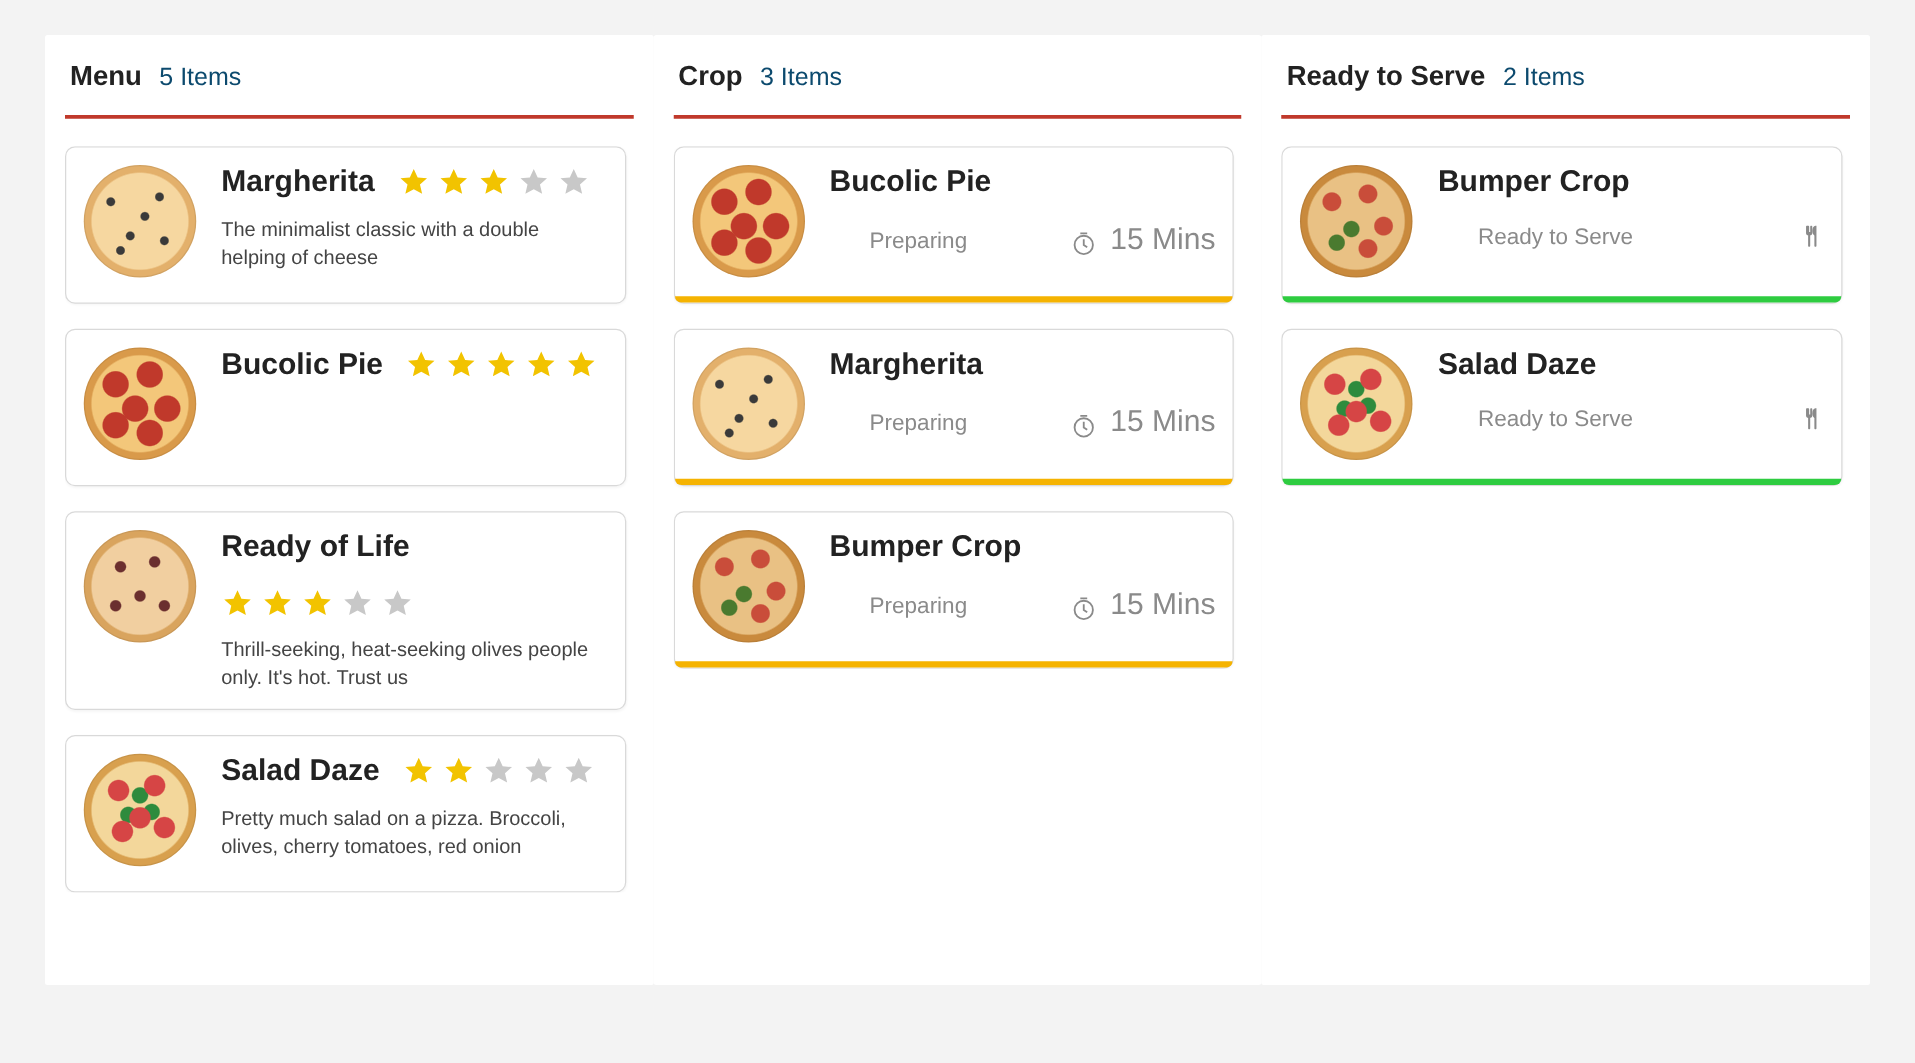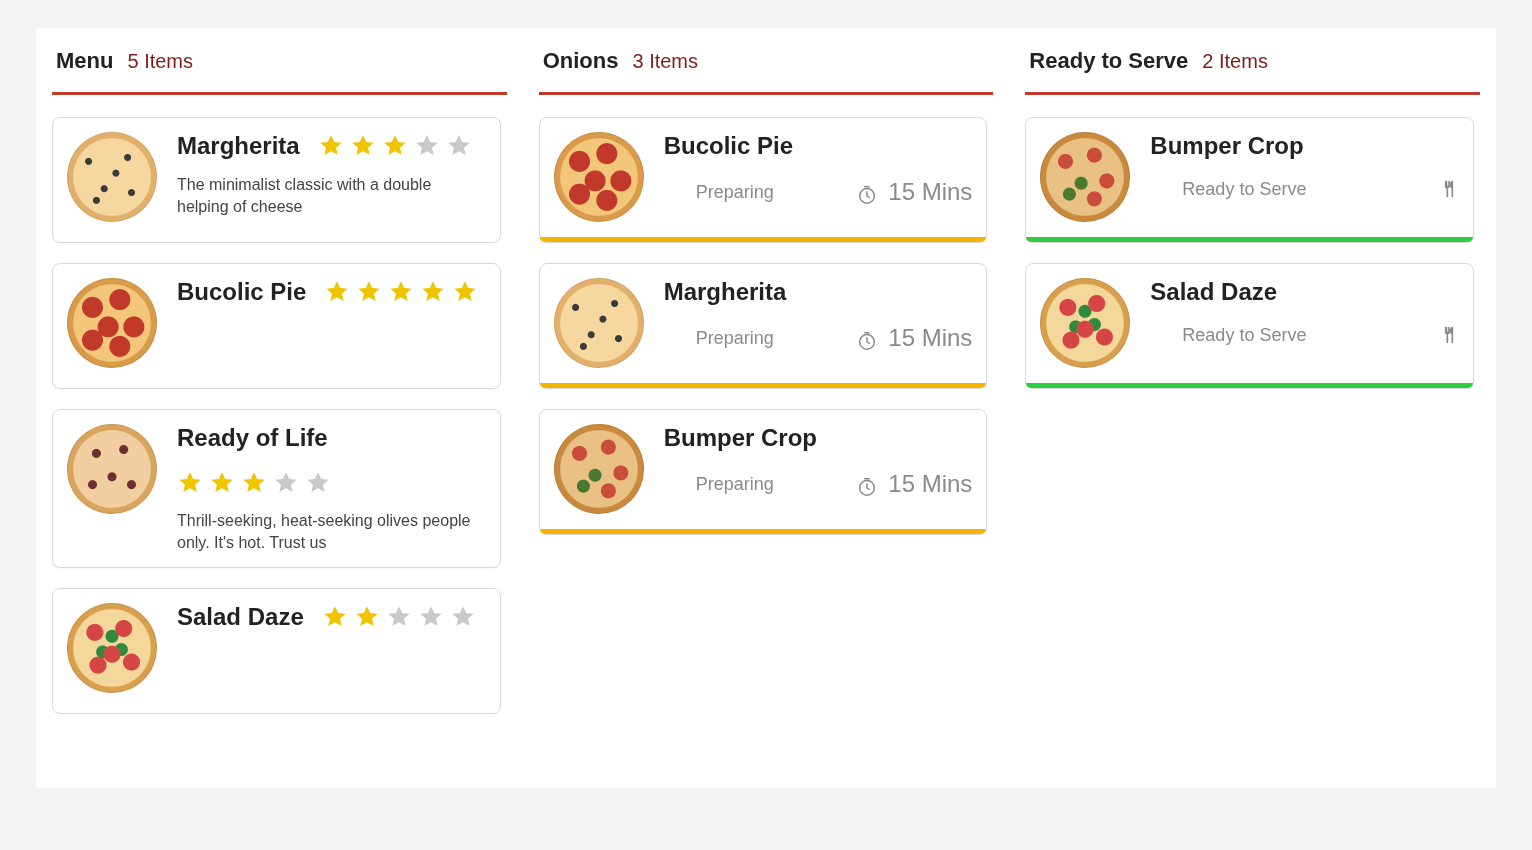--- a/index.html
+++ b/index.html
@@ -28,21 +28,21 @@
     padding: 4px 0 18px 4px;
     border-bottom: 3px solid #c0392b;
   }
   .col-title {
     font-size: 22px;
     font-weight: 600;
     color: #222;
   }
   .col-count {
     font-size: 20px;
-    color: #7f1d1d;
+    color: #0c4a6e;
   }
   .card-list {
     margin-top: 22px;
     display: flex;
     flex-direction: column;
     gap: 20px;
     overflow-y: auto;
     max-height: 660px;
     padding-right: 6px;
   }
@@ -274,28 +274,29 @@
                   <path fill="#c8c8c8" d="M12 2l2.9 6.3 6.9.6-5.2 4.6 1.6 6.8L12 16.9 5.8 20.3l1.6-6.8L2.2 8.9l6.9-.6z"></path>
                 </svg>
                 <svg class="star-icon" viewBox="0 0 24 24">
                   <path fill="#c8c8c8" d="M12 2l2.9 6.3 6.9.6-5.2 4.6 1.6 6.8L12 16.9 5.8 20.3l1.6-6.8L2.2 8.9l6.9-.6z"></path>
                 </svg>
                 <svg class="star-icon" viewBox="0 0 24 24">
                   <path fill="#c8c8c8" d="M12 2l2.9 6.3 6.9.6-5.2 4.6 1.6 6.8L12 16.9 5.8 20.3l1.6-6.8L2.2 8.9l6.9-.6z"></path>
                 </svg>
               </span>
       </div>
+      <div class="desc">Pretty much salad on a pizza. Broccoli, olives, cherry tomatoes, red onion</div>
     </div>
   </article>
 </div>
   </section>
 
   <section class="column">
     <header class="col-header">
-      <span class="col-title">Onions</span>
+      <span class="col-title">Crop</span>
       <span class="col-count">3 Items</span>
     </header>
     <div class="card-list">
   <article class="card progress">
     <div class="thumb pizza pepperoni"></div>
     <div class="card-body">
       <span class="item-title">Bucolic Pie</span>
       <div class="status-row">
         <span class="status-text">Preparing</span>
         <span class="time-box">

